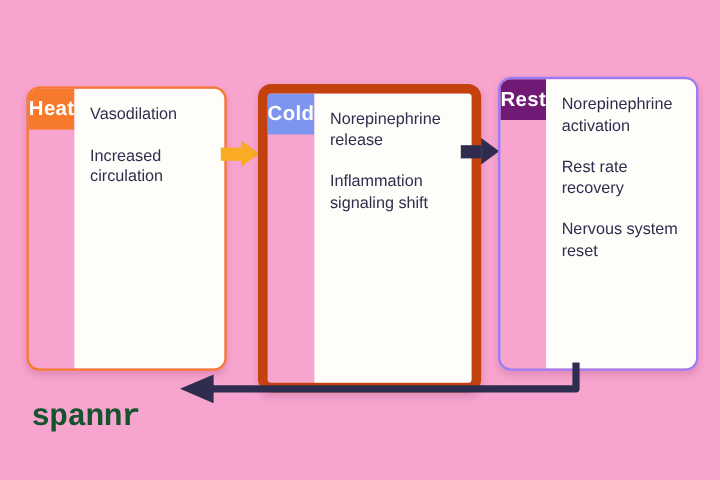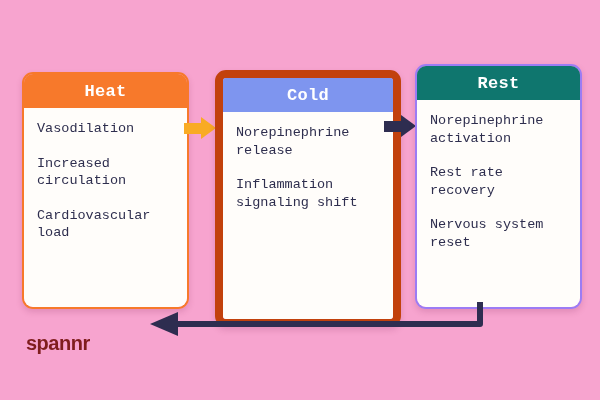--- a/index.html
+++ b/index.html
@@ -16,22 +16,21 @@
     height: 400px;
     background: #f7a4cf;
   }
   
   .card {
     position: absolute;
     border-radius: 11px;
     box-shadow: 0 3px 6px rgba(120, 30, 80, 0.18);
     overflow: hidden;
     display: flex;
-    flex-direction: column;
-    font-family: Liberation Mono, monospace;
+    flex-direction: row;
   }
   .card-header {
     height: 34px;
     display: flex;
     align-items: center;
     justify-content: center;
     color: #ffffff;
     font-size: 17px;
     font-weight: bold;
     letter-spacing: 0.3px;
@@ -57,21 +56,21 @@
   .card-heat .card-header { background: #f7792b; }
   .card-cold {
     left: 215px; top: 70px; width: 170px; height: 241px;
     border: 8px solid #c2410c;
   }
   .card-cold .card-header { background: #7e95ef; }
   .card-rest {
     left: 415px; top: 64px; width: 163px; height: 241px;
     border: 2px solid #9c7cf4;
   }
-  .card-rest .card-header { background: #0f766e; }
+  .card-rest .card-header { background: #701a75; }
 
   
   .arrow-right {
     position: absolute;
     display: flex;
     align-items: center;
   }
   .arrow-right .shaft {
     width: 17px;
     height: 11px;
@@ -95,39 +94,39 @@
     top: 300px;
     width: 360px;
     height: 40px;
   }
 
   
   .logo {
     position: absolute;
     left: 26px;
     top: 332px;
-    font-size: 20px;
+    font-size: 26px;
     font-weight: 800;
     letter-spacing: -0.5px;
-    color: #7f1d1d;
+    color: #14532d;
+    font-family: Liberation Mono, monospace;
   }
 </style>
 </head>
 <body>
 
 <div class="canvas">
 
   <div class="card card-heat">
     <div class="card-header">
       <span>Heat</span>
     </div>
     <div class="card-body">
       <div class="card-item">Vasodilation</div>
       <div class="card-item">Increased circulation</div>
-      <div class="card-item">Cardiovascular load</div>
     </div>
   </div>
 
   <div class="arrow-right arrow-orange">
     <div class="shaft"></div>
     <div class="head"></div>
   </div>
 
   <div class="card card-cold">
     <div class="card-header">

